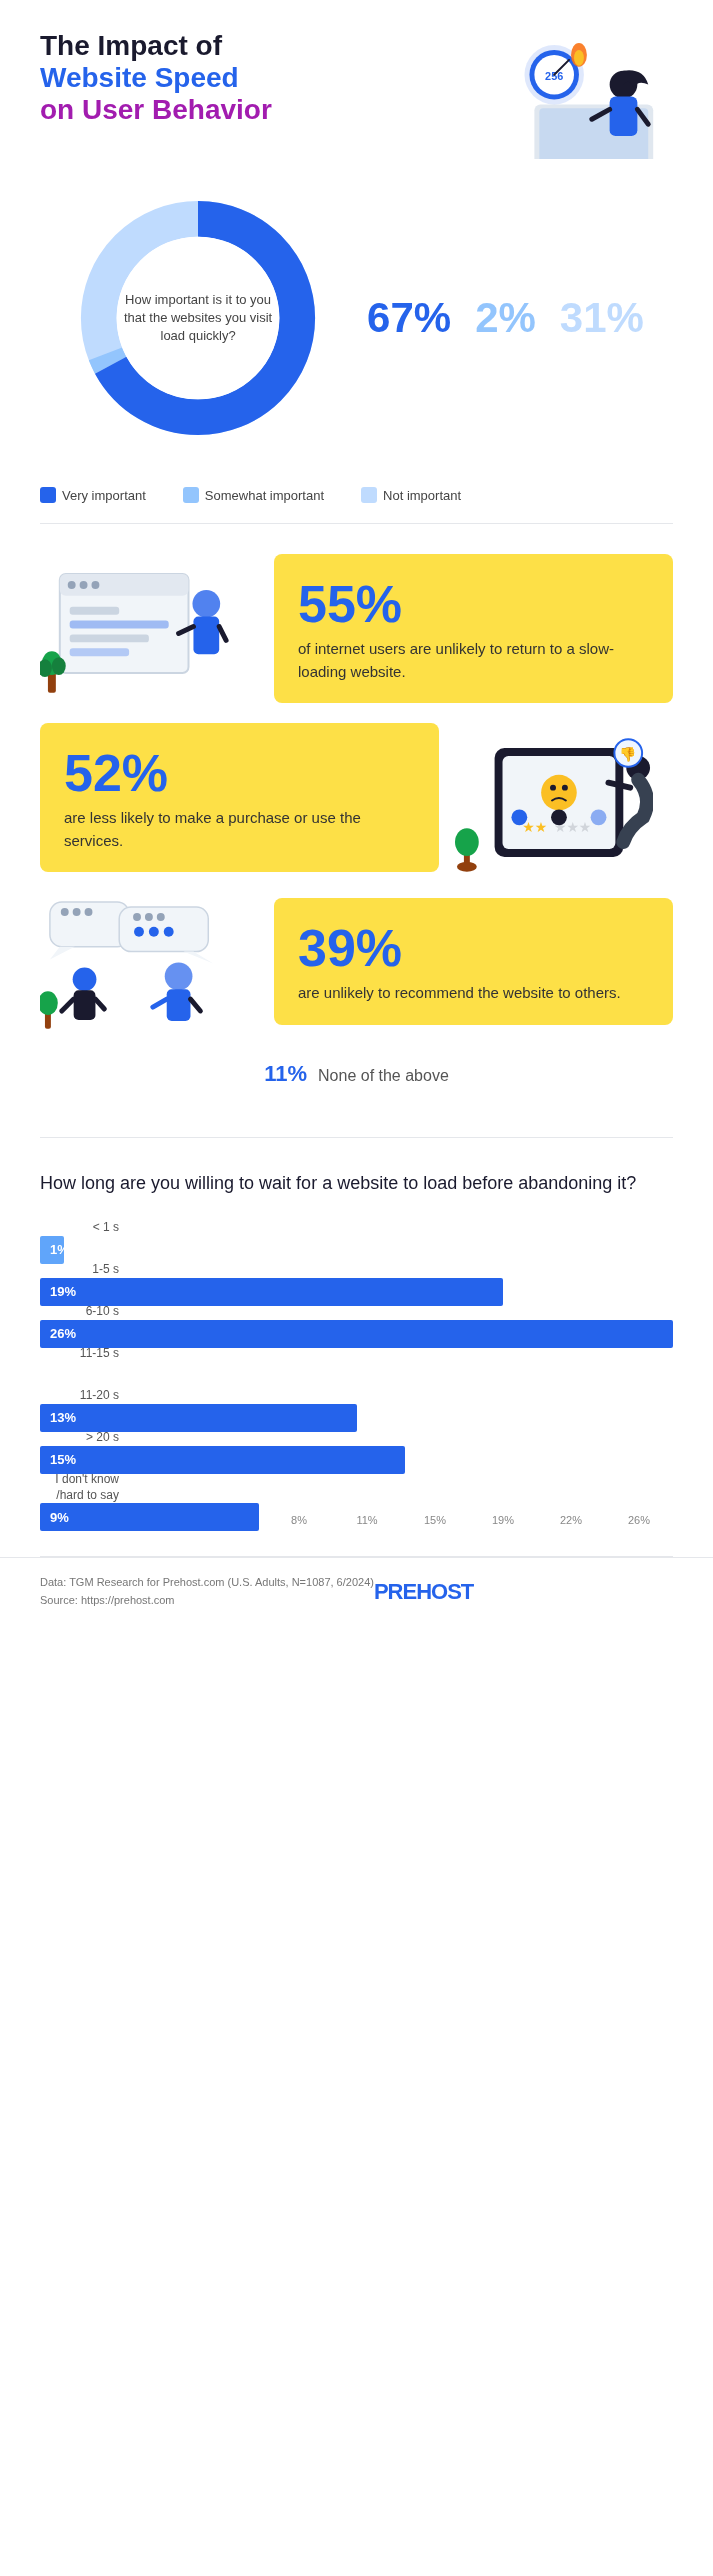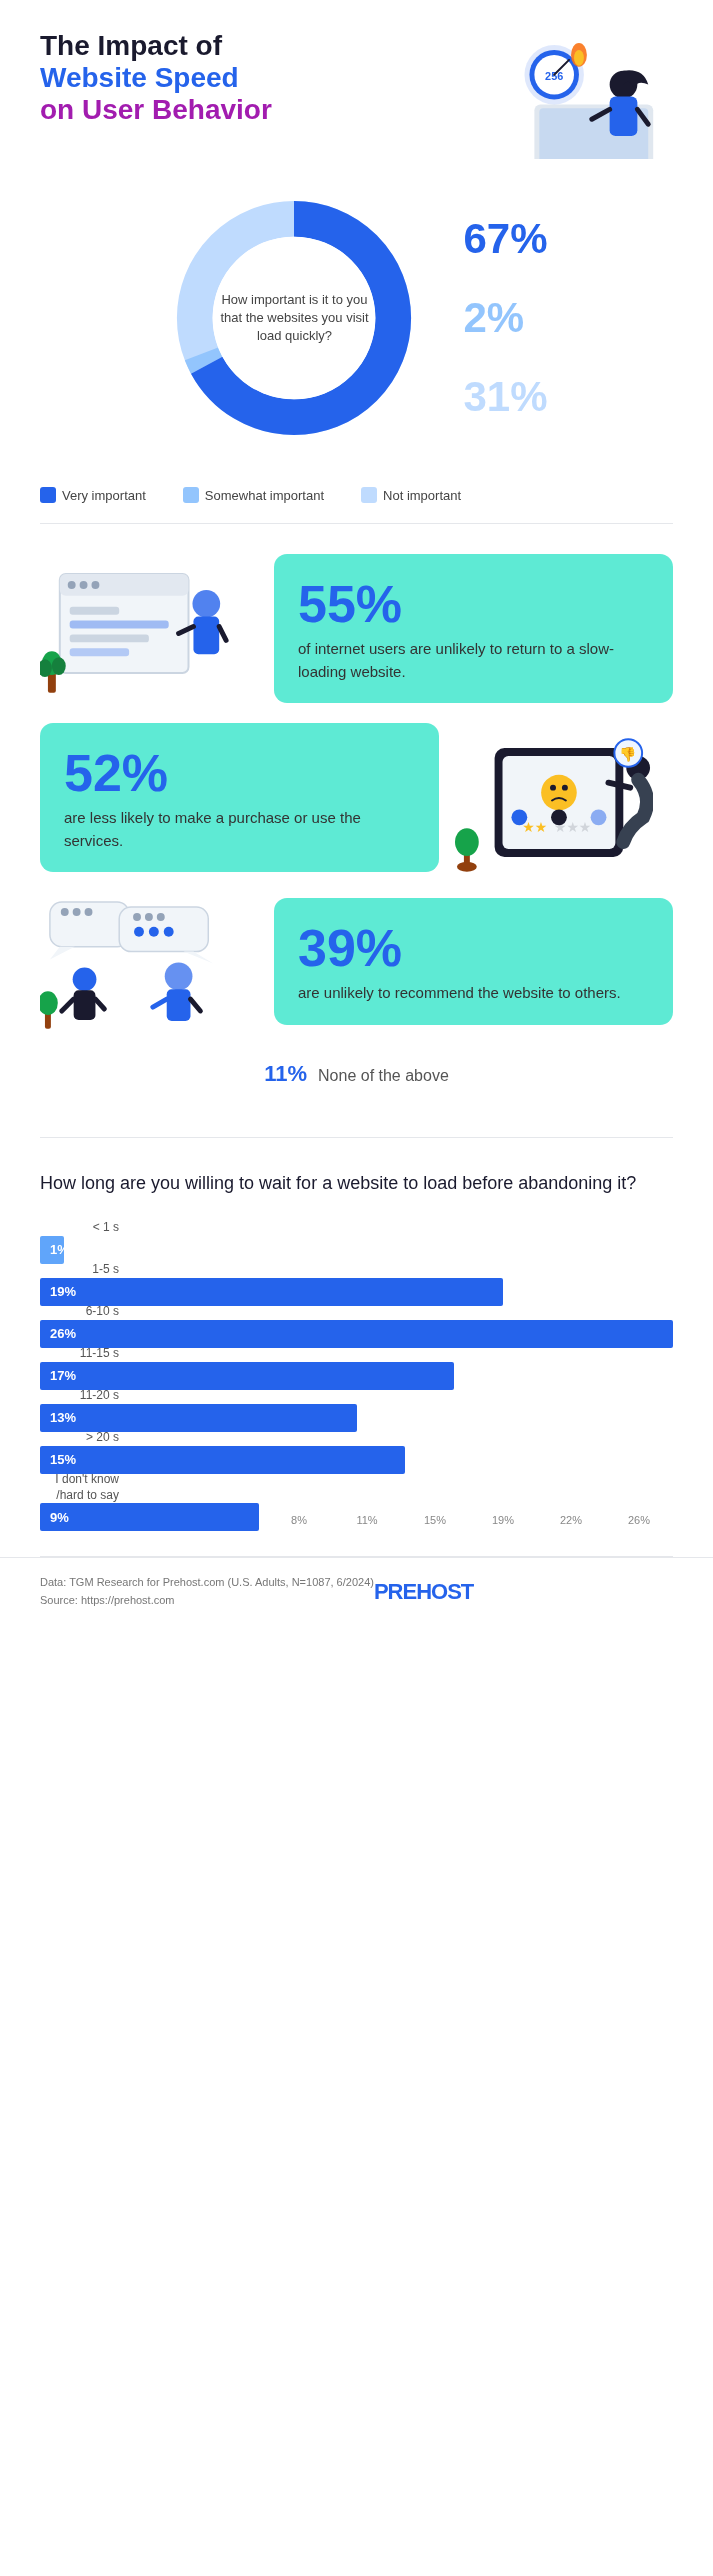--- a/index.html
+++ b/index.html
@@ -65,22 +65,21 @@
       left: 50%;
       transform: translate(-50%, -50%);
       text-align: center;
       width: 149px;
       font-size: 13px;
       color: #444;
       line-height: 1.4;
     }
     .donut-right {
       display: flex;
-      flex-direction: column;
-      gap: 31px;
+      gap: 24px;
     }
     .donut-percent {
       font-size: 42px;
       font-weight: 700;
       color: #2563eb;
     }
     .donut-legend {
       display: flex;
       gap: 37px;
       padding: 10px 39px 20px 40px;
@@ -119,22 +118,22 @@
     .stat-row.reverse {
       flex-direction: row-reverse;
     }
     .stat-illustration {
       width: 218px;
       height: 139px;
       flex-shrink: 0;
       position: relative;
     }
     .stat-bubble {
-      background: #5eead4;
-      border-radius: 13px;
+      background: #fde047;
+      border-radius: 8px;
       padding: 20px 24px;
       flex: 1;
     }
     .stat-bubble.left {
       margin-right: 16px;
     }
     .stat-bubble.right {
       margin-left: 16px;
     }
     .stat-percent {
@@ -472,25 +471,20 @@
       <div class="bar-row">
         <div class="bar-label">6-10 s</div>
         <div class="bar-track">
           <div class="bar-fill" style="width: 100%;">
             <span class="bar-value">26%</span>
           </div>
         </div>
       </div>
       <div class="bar-row">
         <div class="bar-label">11-15 s</div>
-        <div class="bar-track">
-          <div class="bar-fill" style="width: 65.3846%;">
-            <span class="bar-value">17%</span>
-          </div>
-        </div>
       </div>
       <div class="bar-row">
         <div class="bar-label">11-20 s</div>
         <div class="bar-track">
           <div class="bar-fill" style="width: 50%;">
             <span class="bar-value">13%</span>
           </div>
         </div>
       </div>
       <div class="bar-row">

